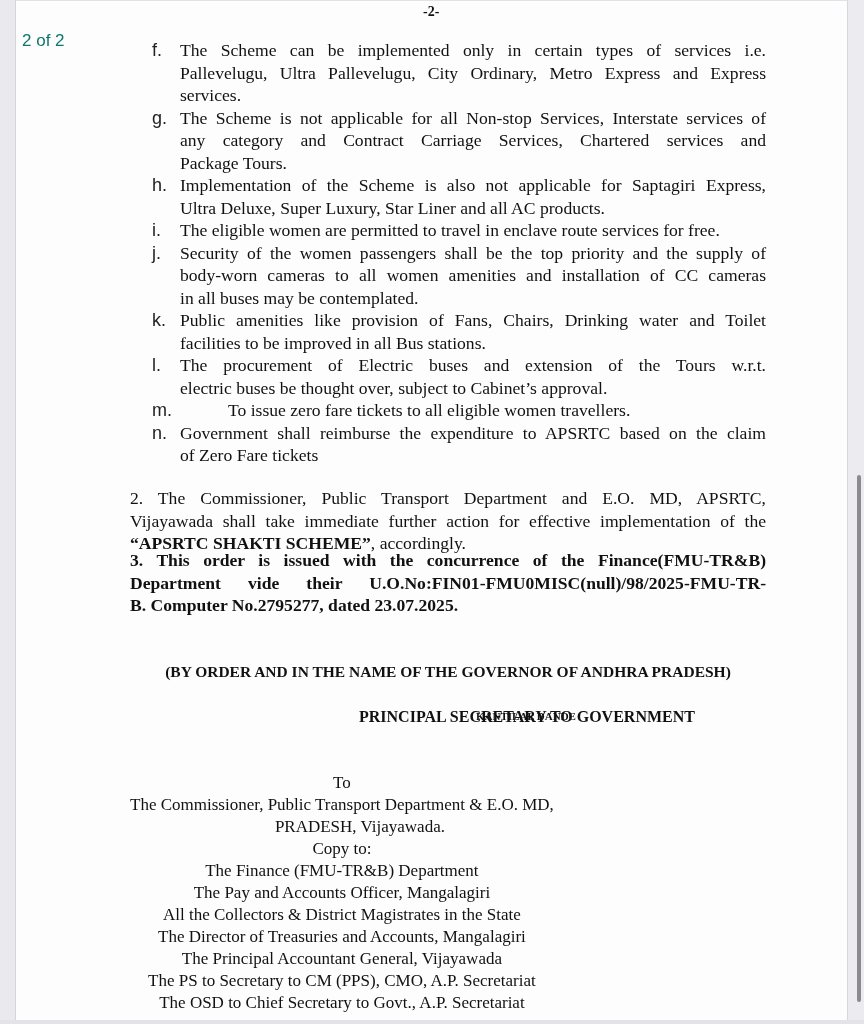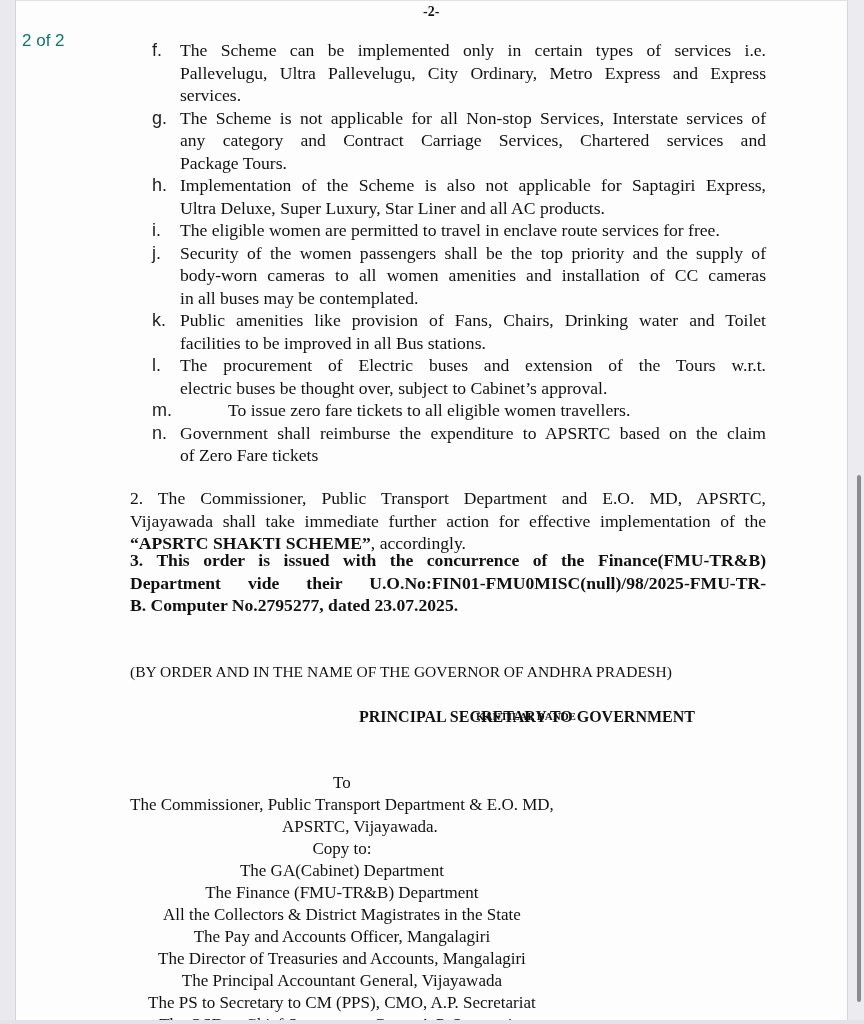--- a/index.html
+++ b/index.html
@@ -26,21 +26,21 @@
   .list { position:absolute; left:120px; top:38px; width:630px; }
   .li { position:relative; padding-left:44px; font-size:17.6px; line-height:22.5px; text-align:justify; text-align-last:left; }
   .li .marker {
     position:absolute; left:16px; top:0;
     font-family:"Liberation Sans", "DejaVu Sans", sans-serif; font-size:18px; color:#222;
   }
   .li.m-item .marker { left:18px; }
   .line { display:block; text-align:justify; text-align-last:justify; }
   .line.last { text-align-last:left; }
   .para { position:absolute; left:114px; width:636px; font-size:17.6px; line-height:22.5px; }
-  .center-heading { position:absolute; left:114px; width:636px; top:661px; font-weight:normal; font-size:15.5px; line-height:20px; white-space:nowrap; }
+  .center-heading { position:absolute; left:114px; width:636px; top:661px; text-align:center; font-weight:bold; font-size:15.5px; line-height:20px; white-space:nowrap; }
   .sig1 { position:absolute; left:460px; top:705px; font-weight:bold; font-size:11px; line-height:21px; white-space:nowrap; }
   .sig2 { position:absolute; left:343px; top:705px; font-weight:bold; font-size:16px; line-height:21px; white-space:nowrap; }
   .addr { position:absolute; left:114px; top:771px; font-size:17px; line-height:22px; }
   .addr div { white-space:nowrap;text-align:center; }
   .addr .indent { padding-left:36px; }
 </style>
 </head>
 <body>
 
 <div class="left-gutter"></div>
@@ -110,26 +110,25 @@
   </div>
 
   <div class="center-heading">(BY ORDER AND IN THE NAME OF THE GOVERNOR OF ANDHRA PRADESH)</div>
 
   <div class="sig1">KANTILAL DANDE</div>
   <div class="sig2">PRINCIPAL SECRETARY TO GOVERNMENT</div>
 
   <div class="addr">
     <div>To</div>
     <div>The Commissioner, Public Transport Department &amp; E.O. MD,</div>
-    <div class="indent">APSRTC, Vijayawada.</div>
+    <div class="indent">PRADESH, Vijayawada.</div>
     <div>Copy to:</div>
-    <div>The GA(Cabinet) Department</div>
     <div>The Finance (FMU-TR&amp;B) Department</div>
+    <div>The Pay and Accounts Officer, Mangalagiri</div>
     <div>All the Collectors &amp; District Magistrates in the State</div>
-    <div>The Pay and Accounts Officer, Mangalagiri</div>
     <div>The Director of Treasuries and Accounts, Mangalagiri</div>
     <div>The Principal Accountant General, Vijayawada</div>
     <div>The PS to Secretary to CM (PPS), CMO, A.P. Secretariat</div>
     <div>The OSD to Chief Secretary to Govt., A.P. Secretariat</div>
   </div>
 </div>
 
 <div class="page-indicator">2 of 2</div>
 
 <div class="right-gutter"></div>

